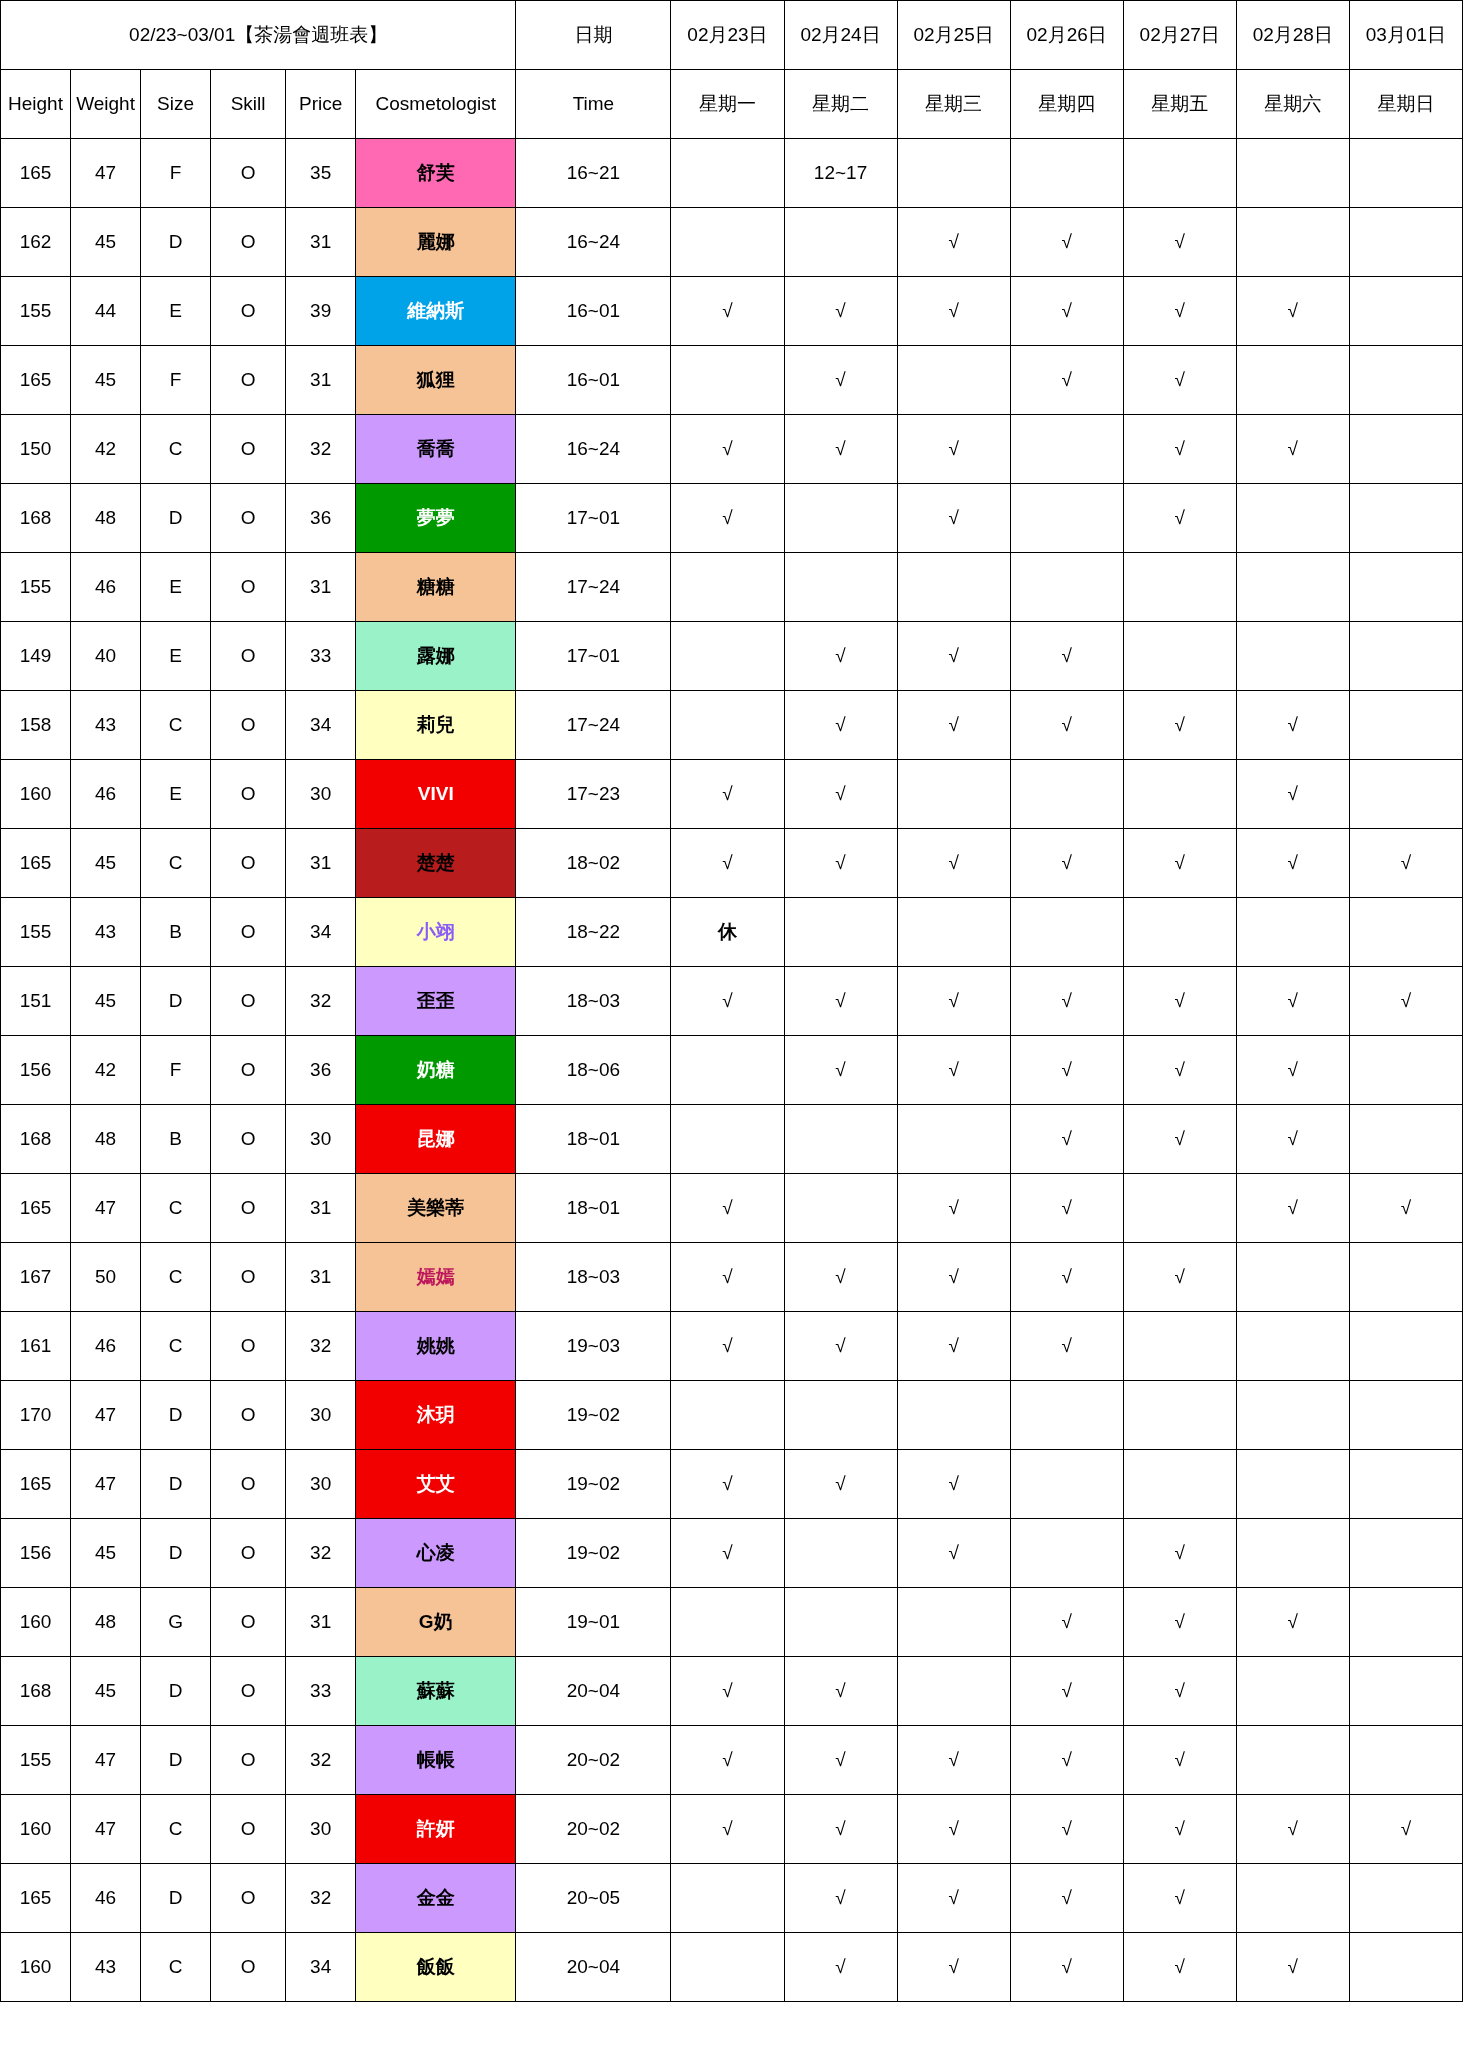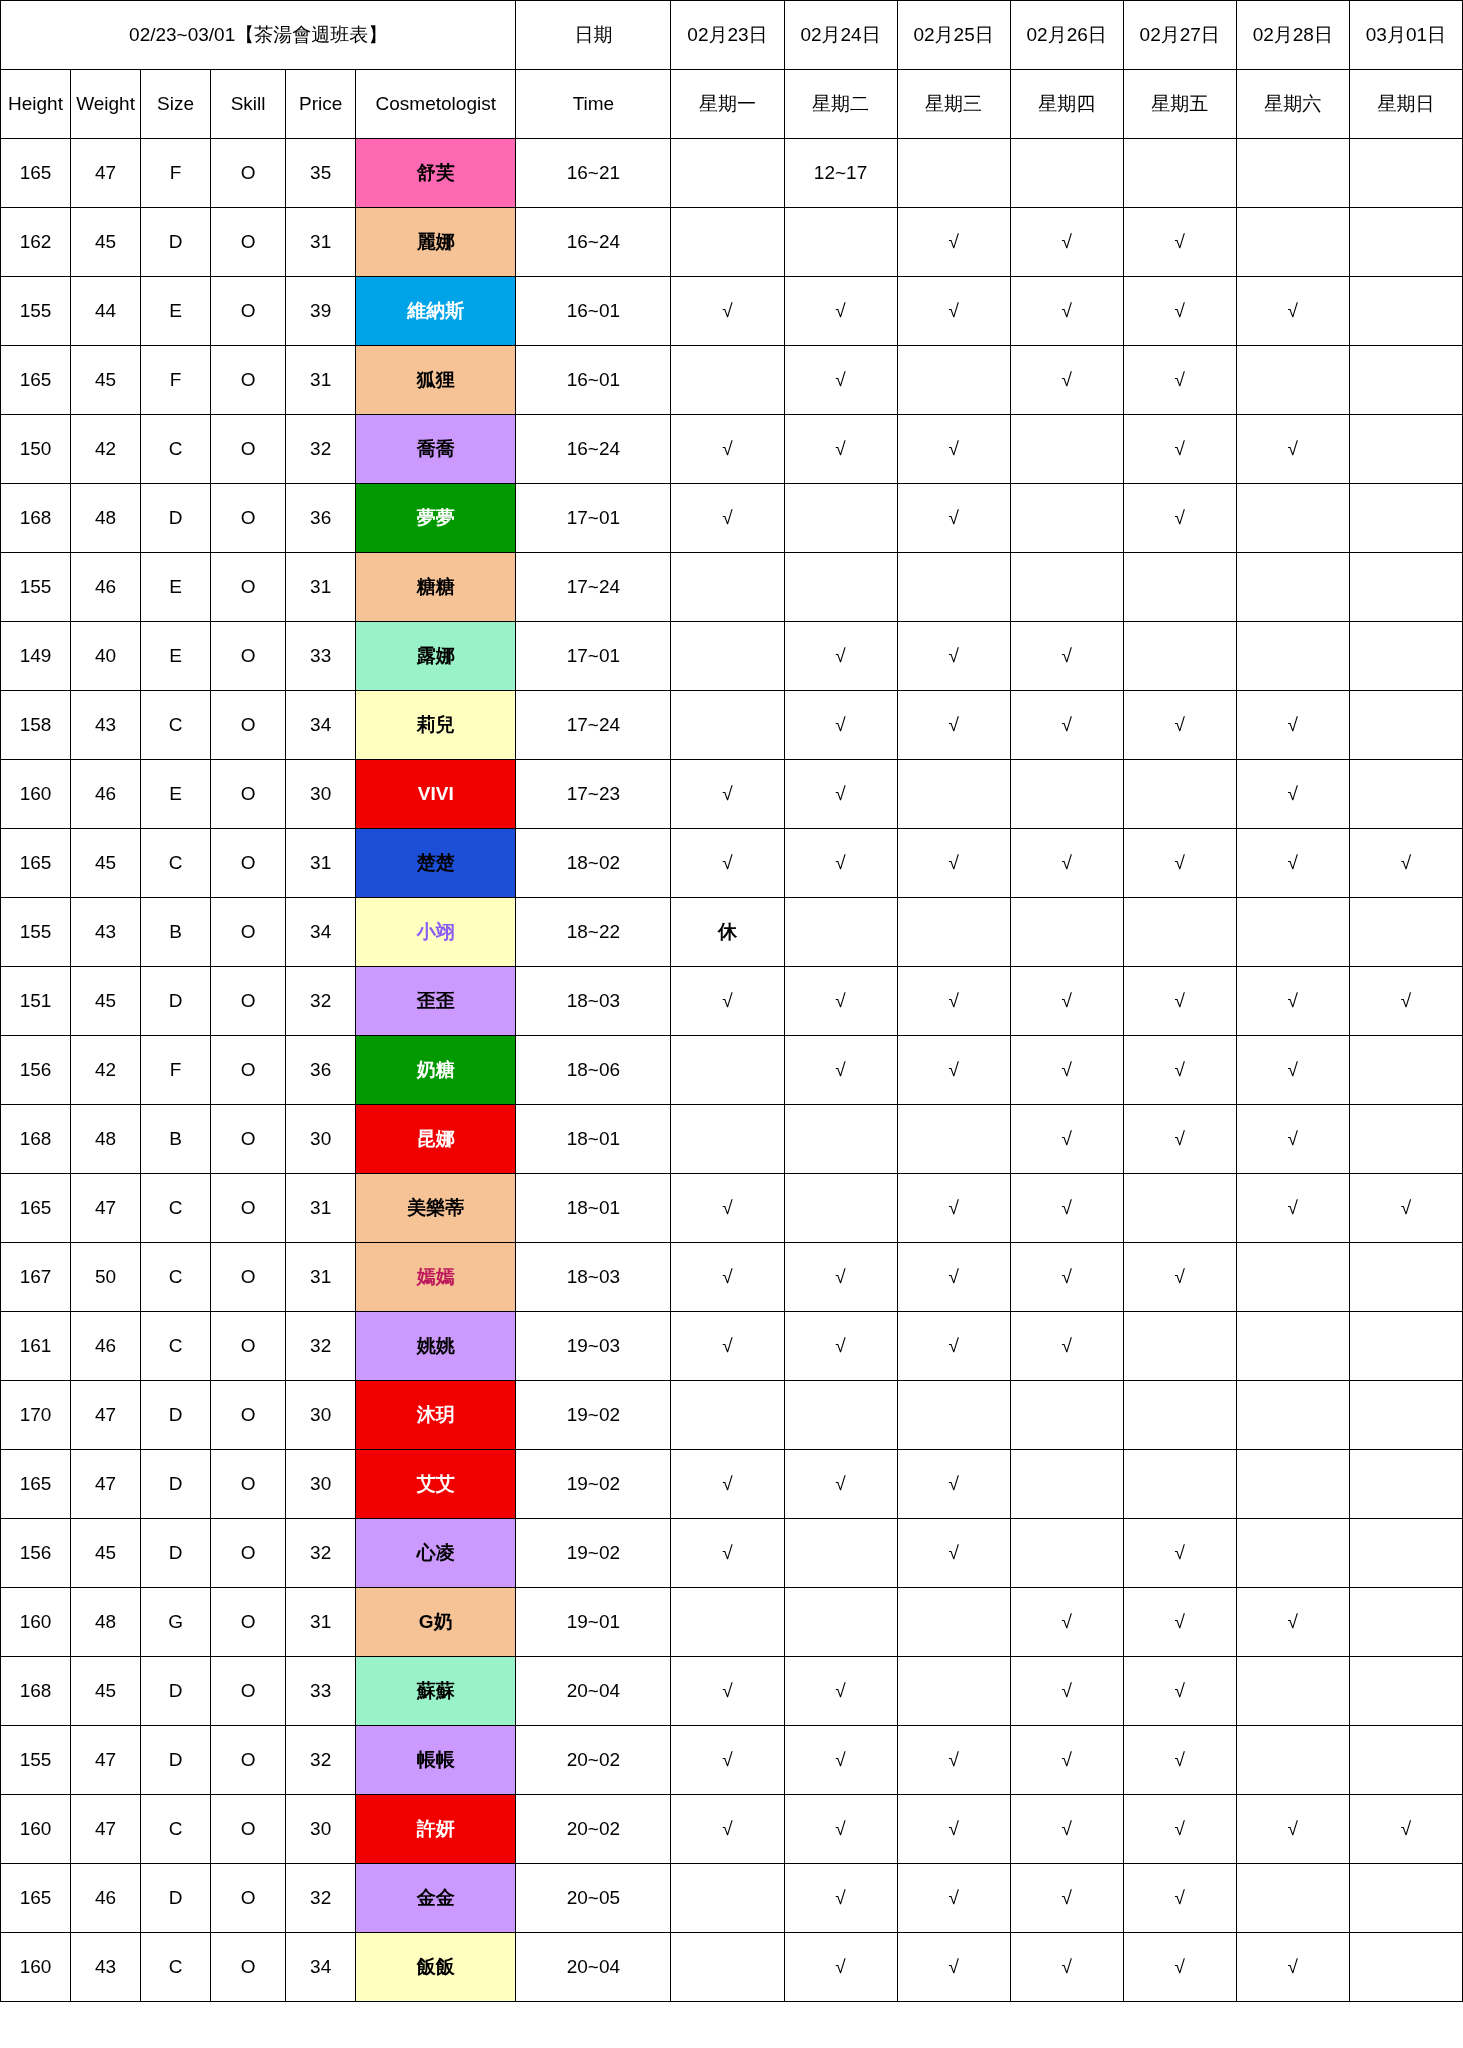--- a/index.html
+++ b/index.html
@@ -288,21 +288,21 @@
           <td class="mark"></td>
           <td class="mark">√</td>
           <td class="mark"></td>
         </tr>
         <tr>
           <td class="num">165</td>
           <td class="num">45</td>
           <td class="num">C</td>
           <td class="num">O</td>
           <td class="num">31</td>
-          <td class="name-cell" style="background:#1d4ed8;color:#000000;">楚楚</td>
+          <td class="name-cell" style="background:#b91c1c;color:#000000;">楚楚</td>
           <td class="time">18~02</td>
           <td class="mark">√</td>
           <td class="mark">√</td>
           <td class="mark">√</td>
           <td class="mark">√</td>
           <td class="mark">√</td>
           <td class="mark">√</td>
           <td class="mark">√</td>
         </tr>
         <tr>

